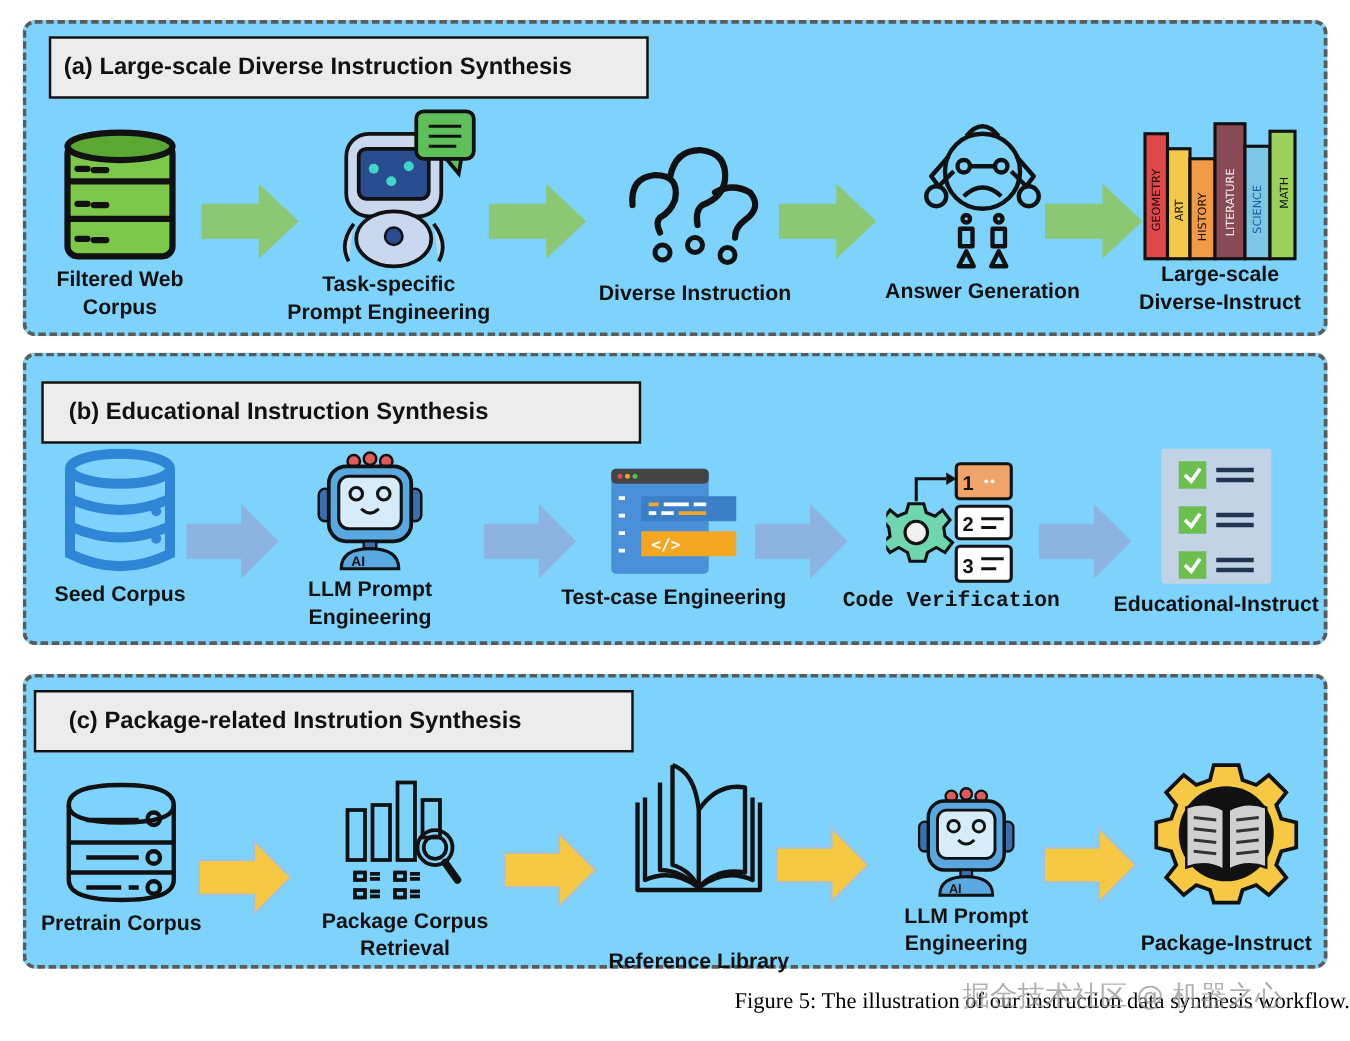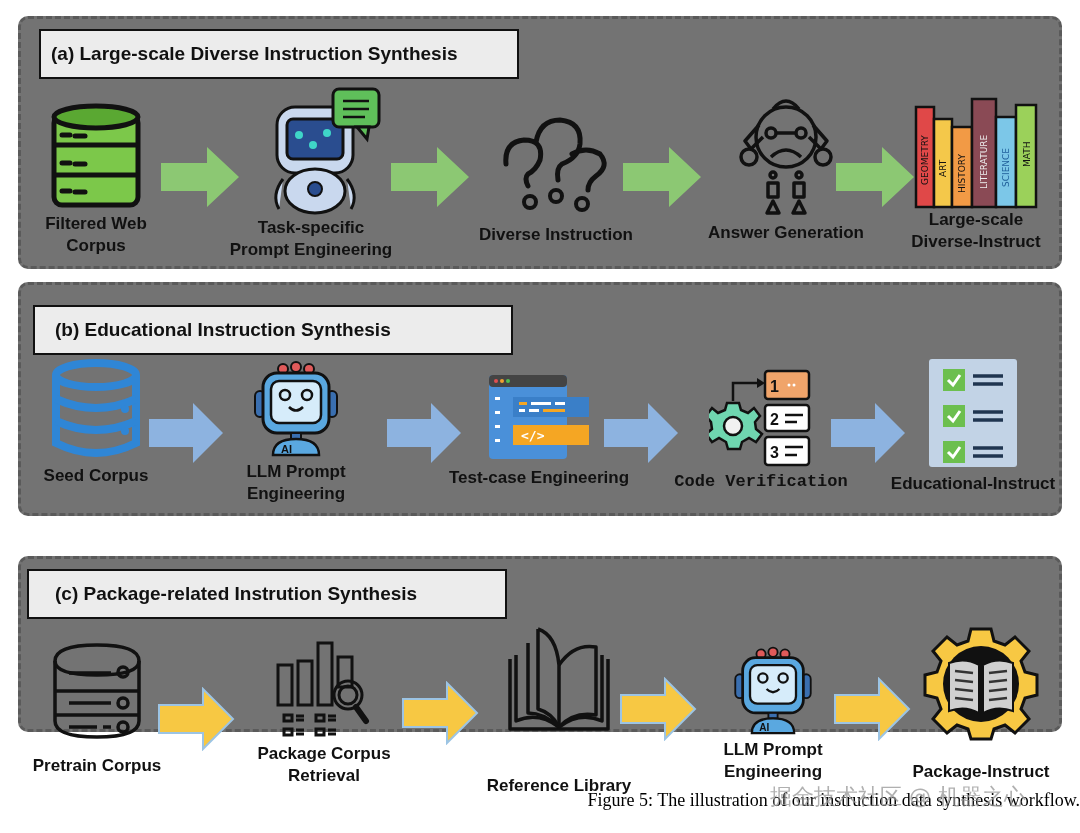--- a/index.html
+++ b/index.html
@@ -1,20 +1,20 @@
 <!DOCTYPE html>
 <html><head>
 <meta charset="utf-8">
 <style>
   html,body{margin:0;padding:0;background:#ffffff;}
   body{width:1080px;height:833px;position:relative;overflow:hidden;font-family:"Liberation Sans",sans-serif;}
-  .panel{position:absolute;left:18px;width:1044px;background:#737373;border:3px dashed #5a5a5a;border-radius:10px;box-sizing:border-box;}
+  .panel{position:absolute;left:18px;width:1044px;background:#7dd3fc;border:3px dashed #5a5a5a;border-radius:10px;box-sizing:border-box;}
   #panel-a{top:16px;height:253px;}
   #panel-b{top:282px;height:234px;}
-  #panel-c{top:556px;height:176px;}
+  #panel-c{top:539px;height:236px;}
   .title-box{position:absolute;left:18px;top:10px;width:480px;height:50px;border:2px solid #111;background:#ececec;box-sizing:border-box;display:flex;align-items:center;padding-left:10px;font-weight:bold;font-size:19px;color:#111;}
   #panel-b .title-box{left:12px;top:20px;}
   #panel-c .title-box{left:6px;top:10px;}
   .title-box span{padding-left:0;}
   .step{position:absolute;display:flex;flex-direction:column;align-items:center;}
   .step svg{display:block;}
   .label{font-weight:bold;font-size:17px;color:#111;text-align:center;line-height:22px;white-space:nowrap;}
   .arrow{position:absolute;}
   .caption{position:absolute;left:0;width:1080px;top:790px;text-align:right;font-family:"Liberation Serif",serif;font-size:18px;color:#000000;}
   .watermark{position:absolute;left:770px;top:782px;font-size:22px;color:rgba(150,150,150,0.75);font-family:"DejaVu Sans",sans-serif;}
@@ -322,21 +322,21 @@
         <line x1="4" y1="74" x2="88" y2="74"></line>
         <line x1="18" y1="32" x2="60" y2="32"></line>
         <line x1="18" y1="62" x2="60" y2="62"></line>
         <line x1="18" y1="86" x2="46" y2="86"></line>
           <line x1="52" y1="86" x2="60" y2="86"></line>
         <circle cx="72" cy="31" r="5"></circle>
           <circle cx="72" cy="62" r="5"></circle>
           <circle cx="72" cy="86" r="5"></circle>
       </g>
     </svg>
-    <div class="label" style="margin-top:14px;">
+    <div class="label" style="margin-top:4px;">
         <div>Pretrain Corpus</div>
       </div>
   </div>
 
   <div class="arrow" style="left:136px;top:128px;">
     <svg width="78" height="64" viewBox="0 0 78 64">
         <polygon points="2,18 46,18 46,2 76,32 46,62 46,46 2,46" fill="#f7c843" stroke="#9cc4e4" stroke-width="2"></polygon>
       </svg>
   </div>
 

